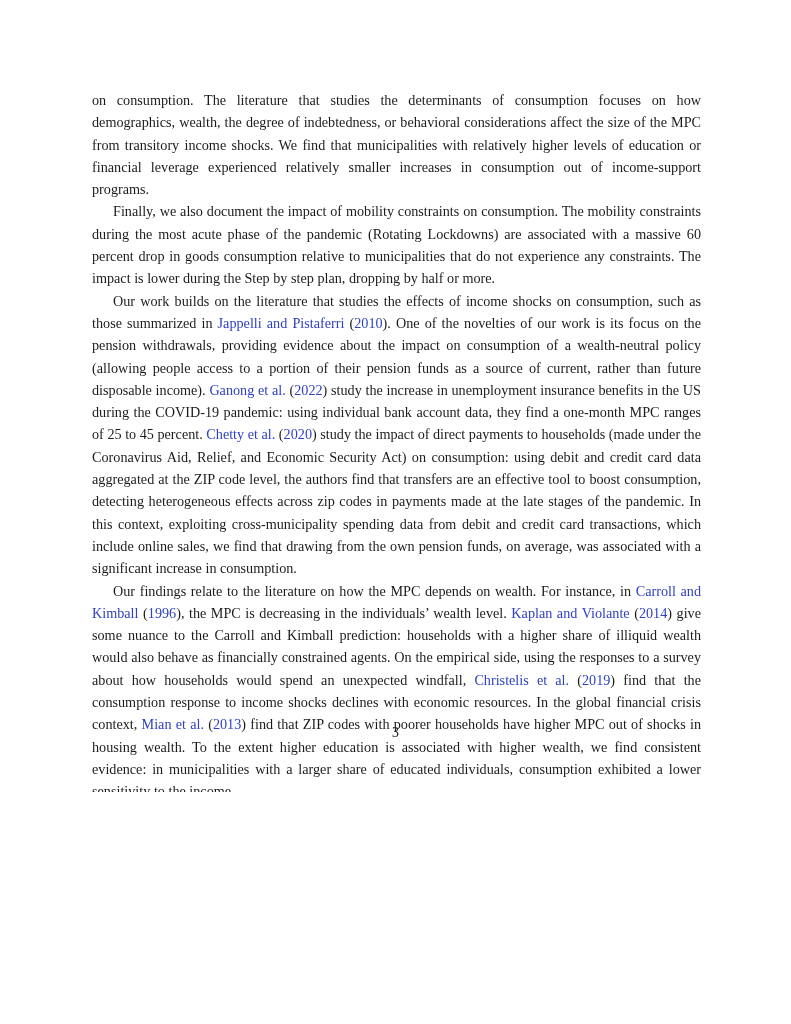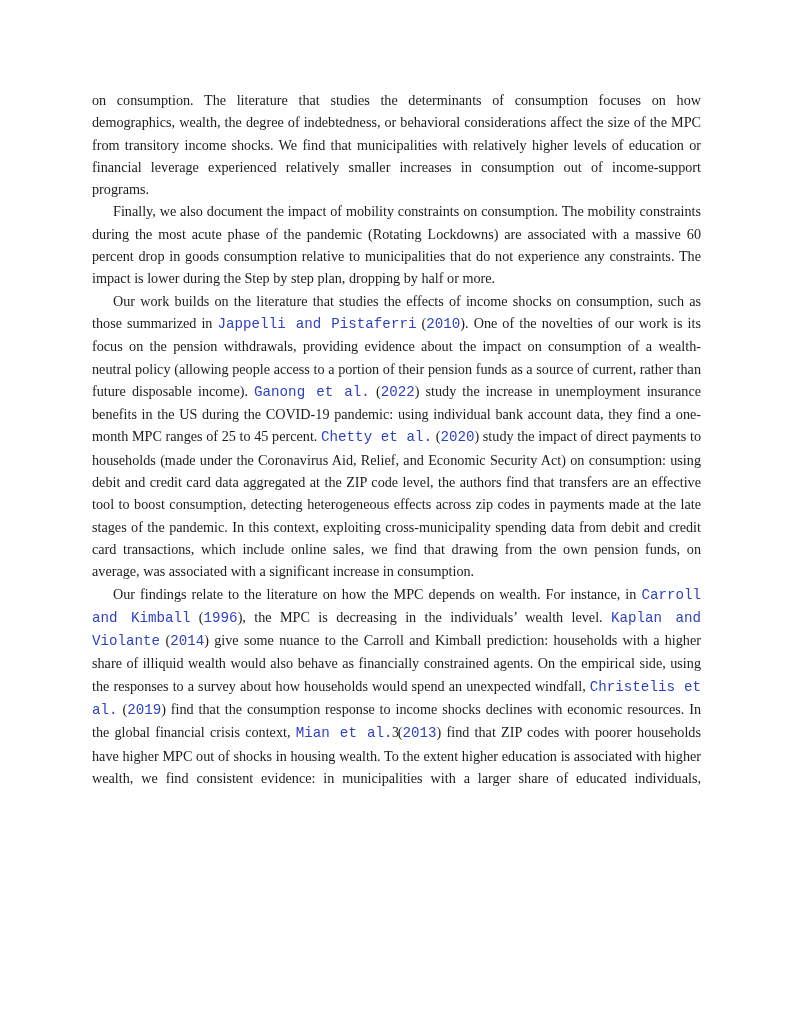--- a/index.html
+++ b/index.html
@@ -23,21 +23,20 @@
     line-height: 22.3px;
     text-align: justify;
     text-justify: inter-word;
   }
   .para { margin: 0; }
   .para.indent { text-indent: 21px; }
   .citation {
     color: var(--citation-color, #2e41c4);
     cursor: pointer;
     text-decoration: none;
-    font-family: Liberation Mono, monospace;
   }
   .italic { }
   .page-number {
     position: absolute;
     left: 0;
     right: 0;
     bottom: 51px;
     text-align: center;
     font-size: 13.8px;
     color: var(--text-color, #1b1b1b);

